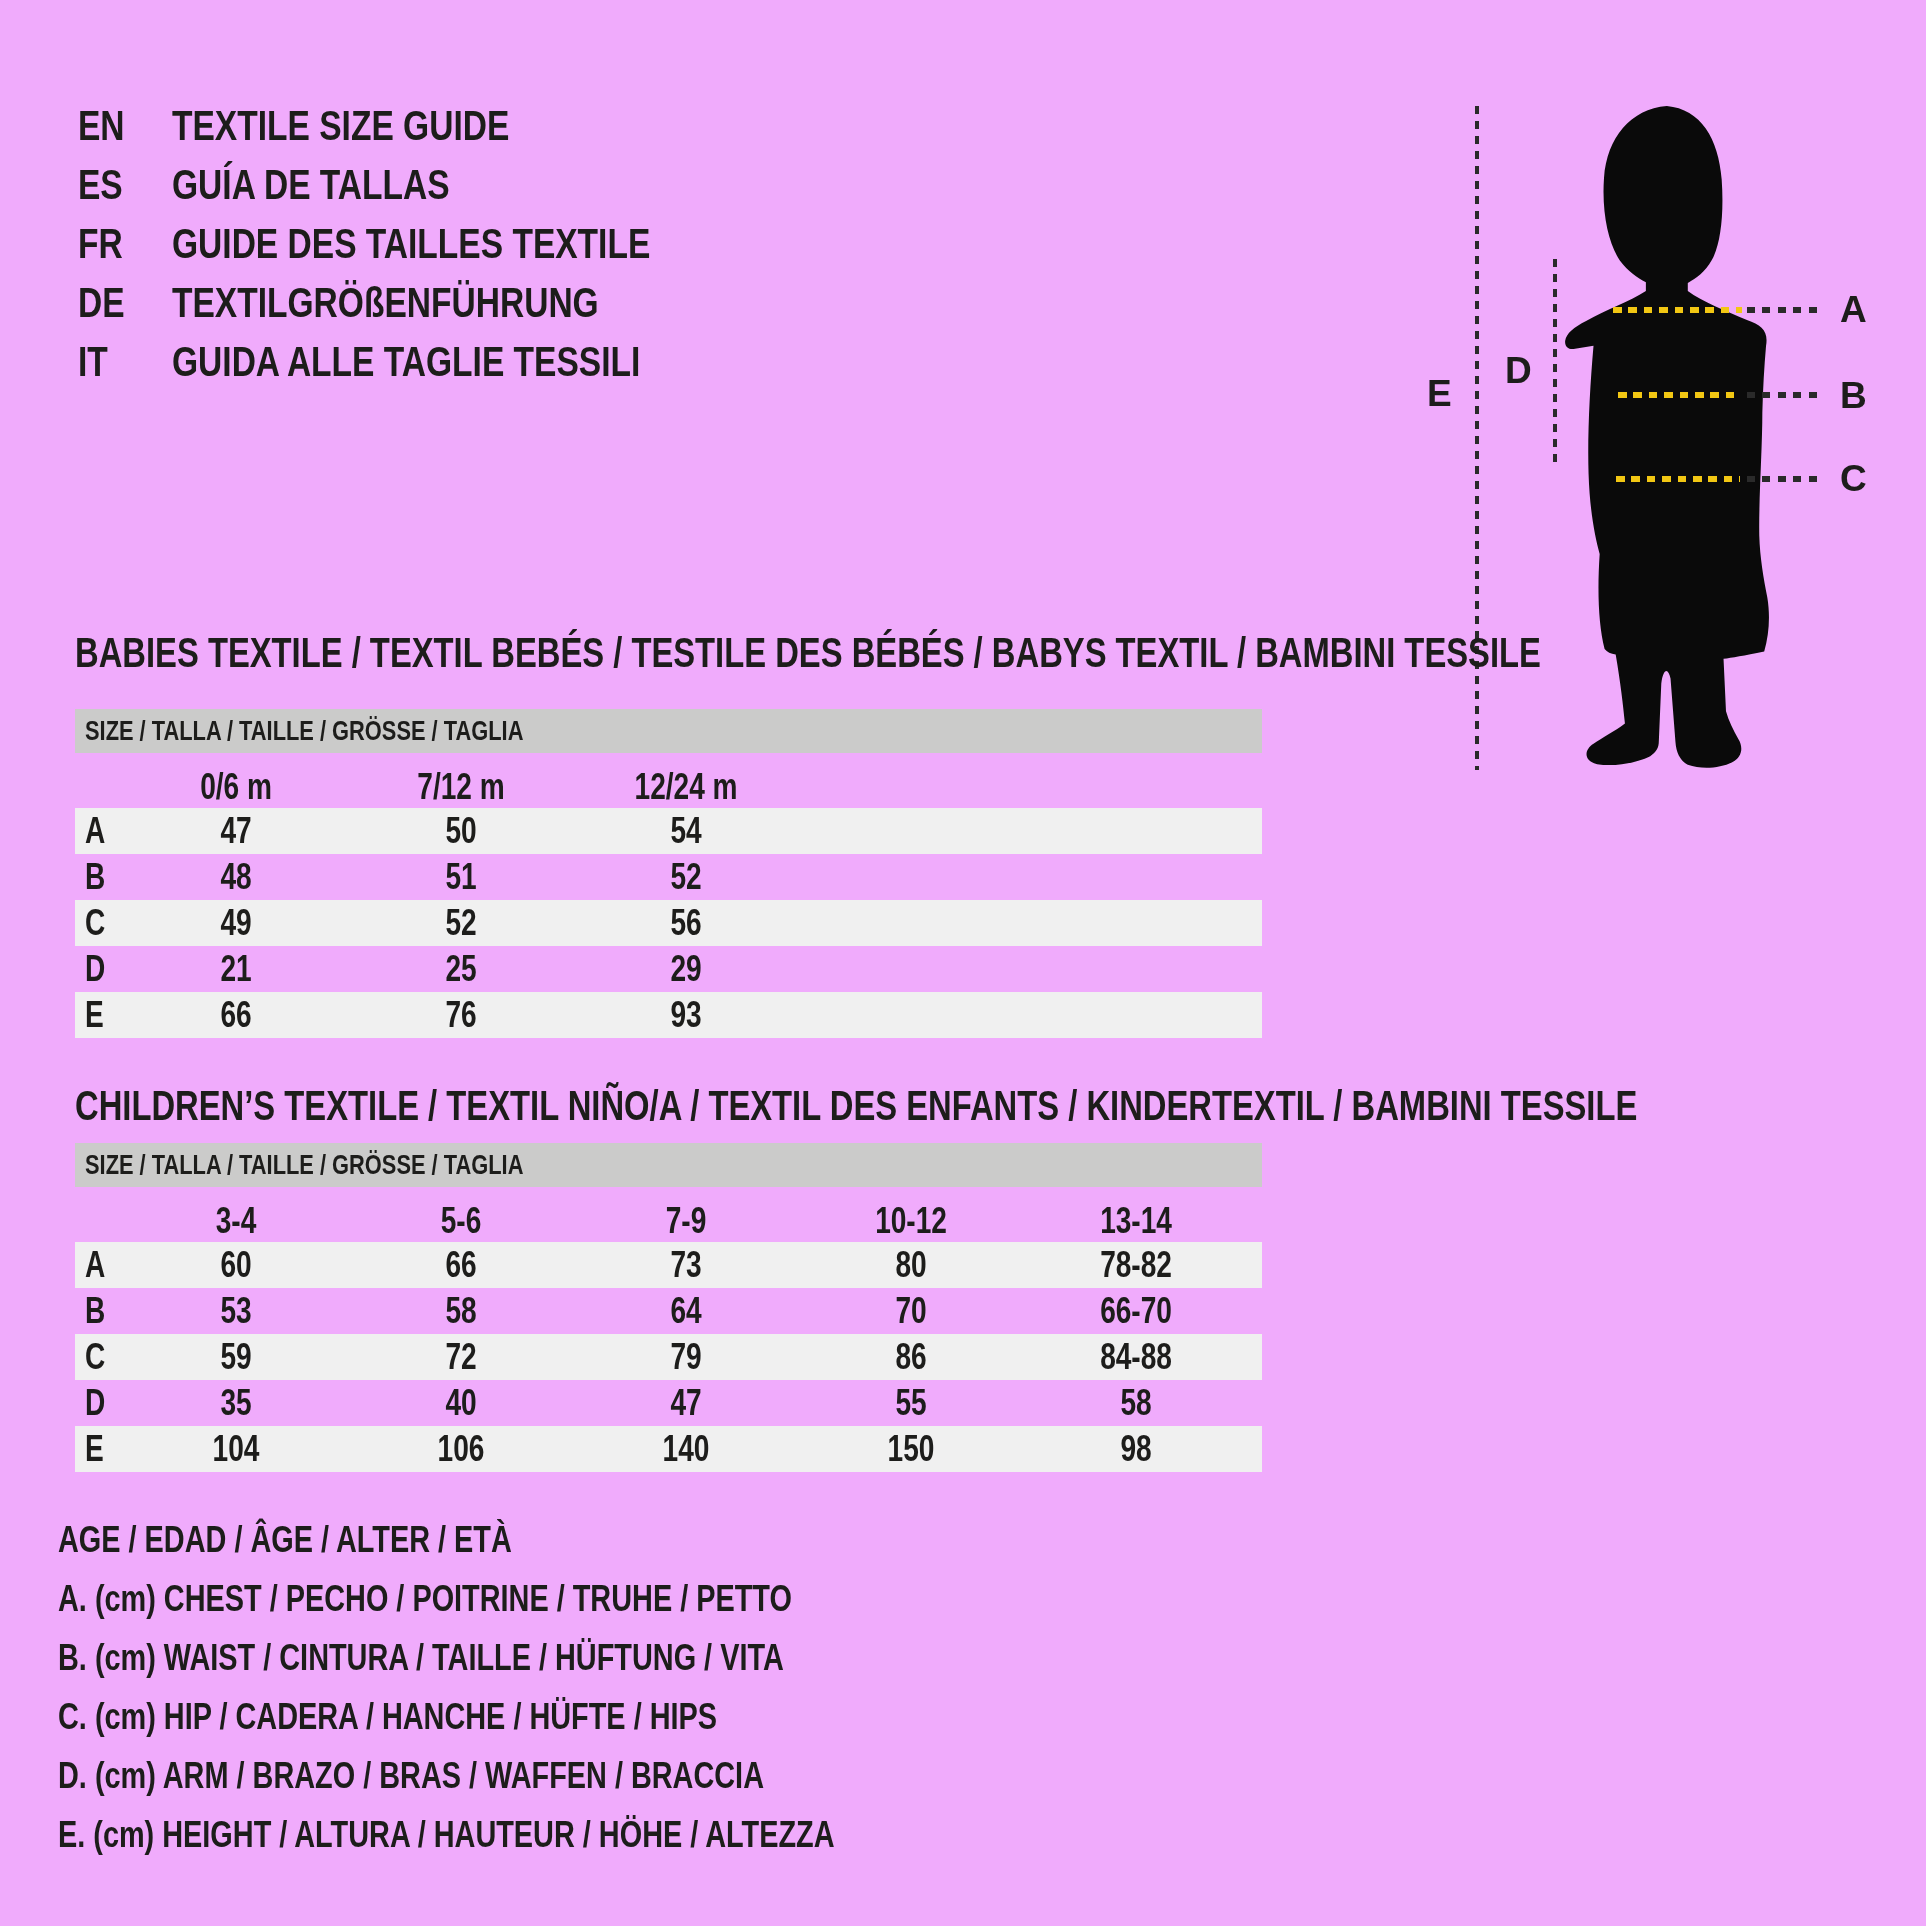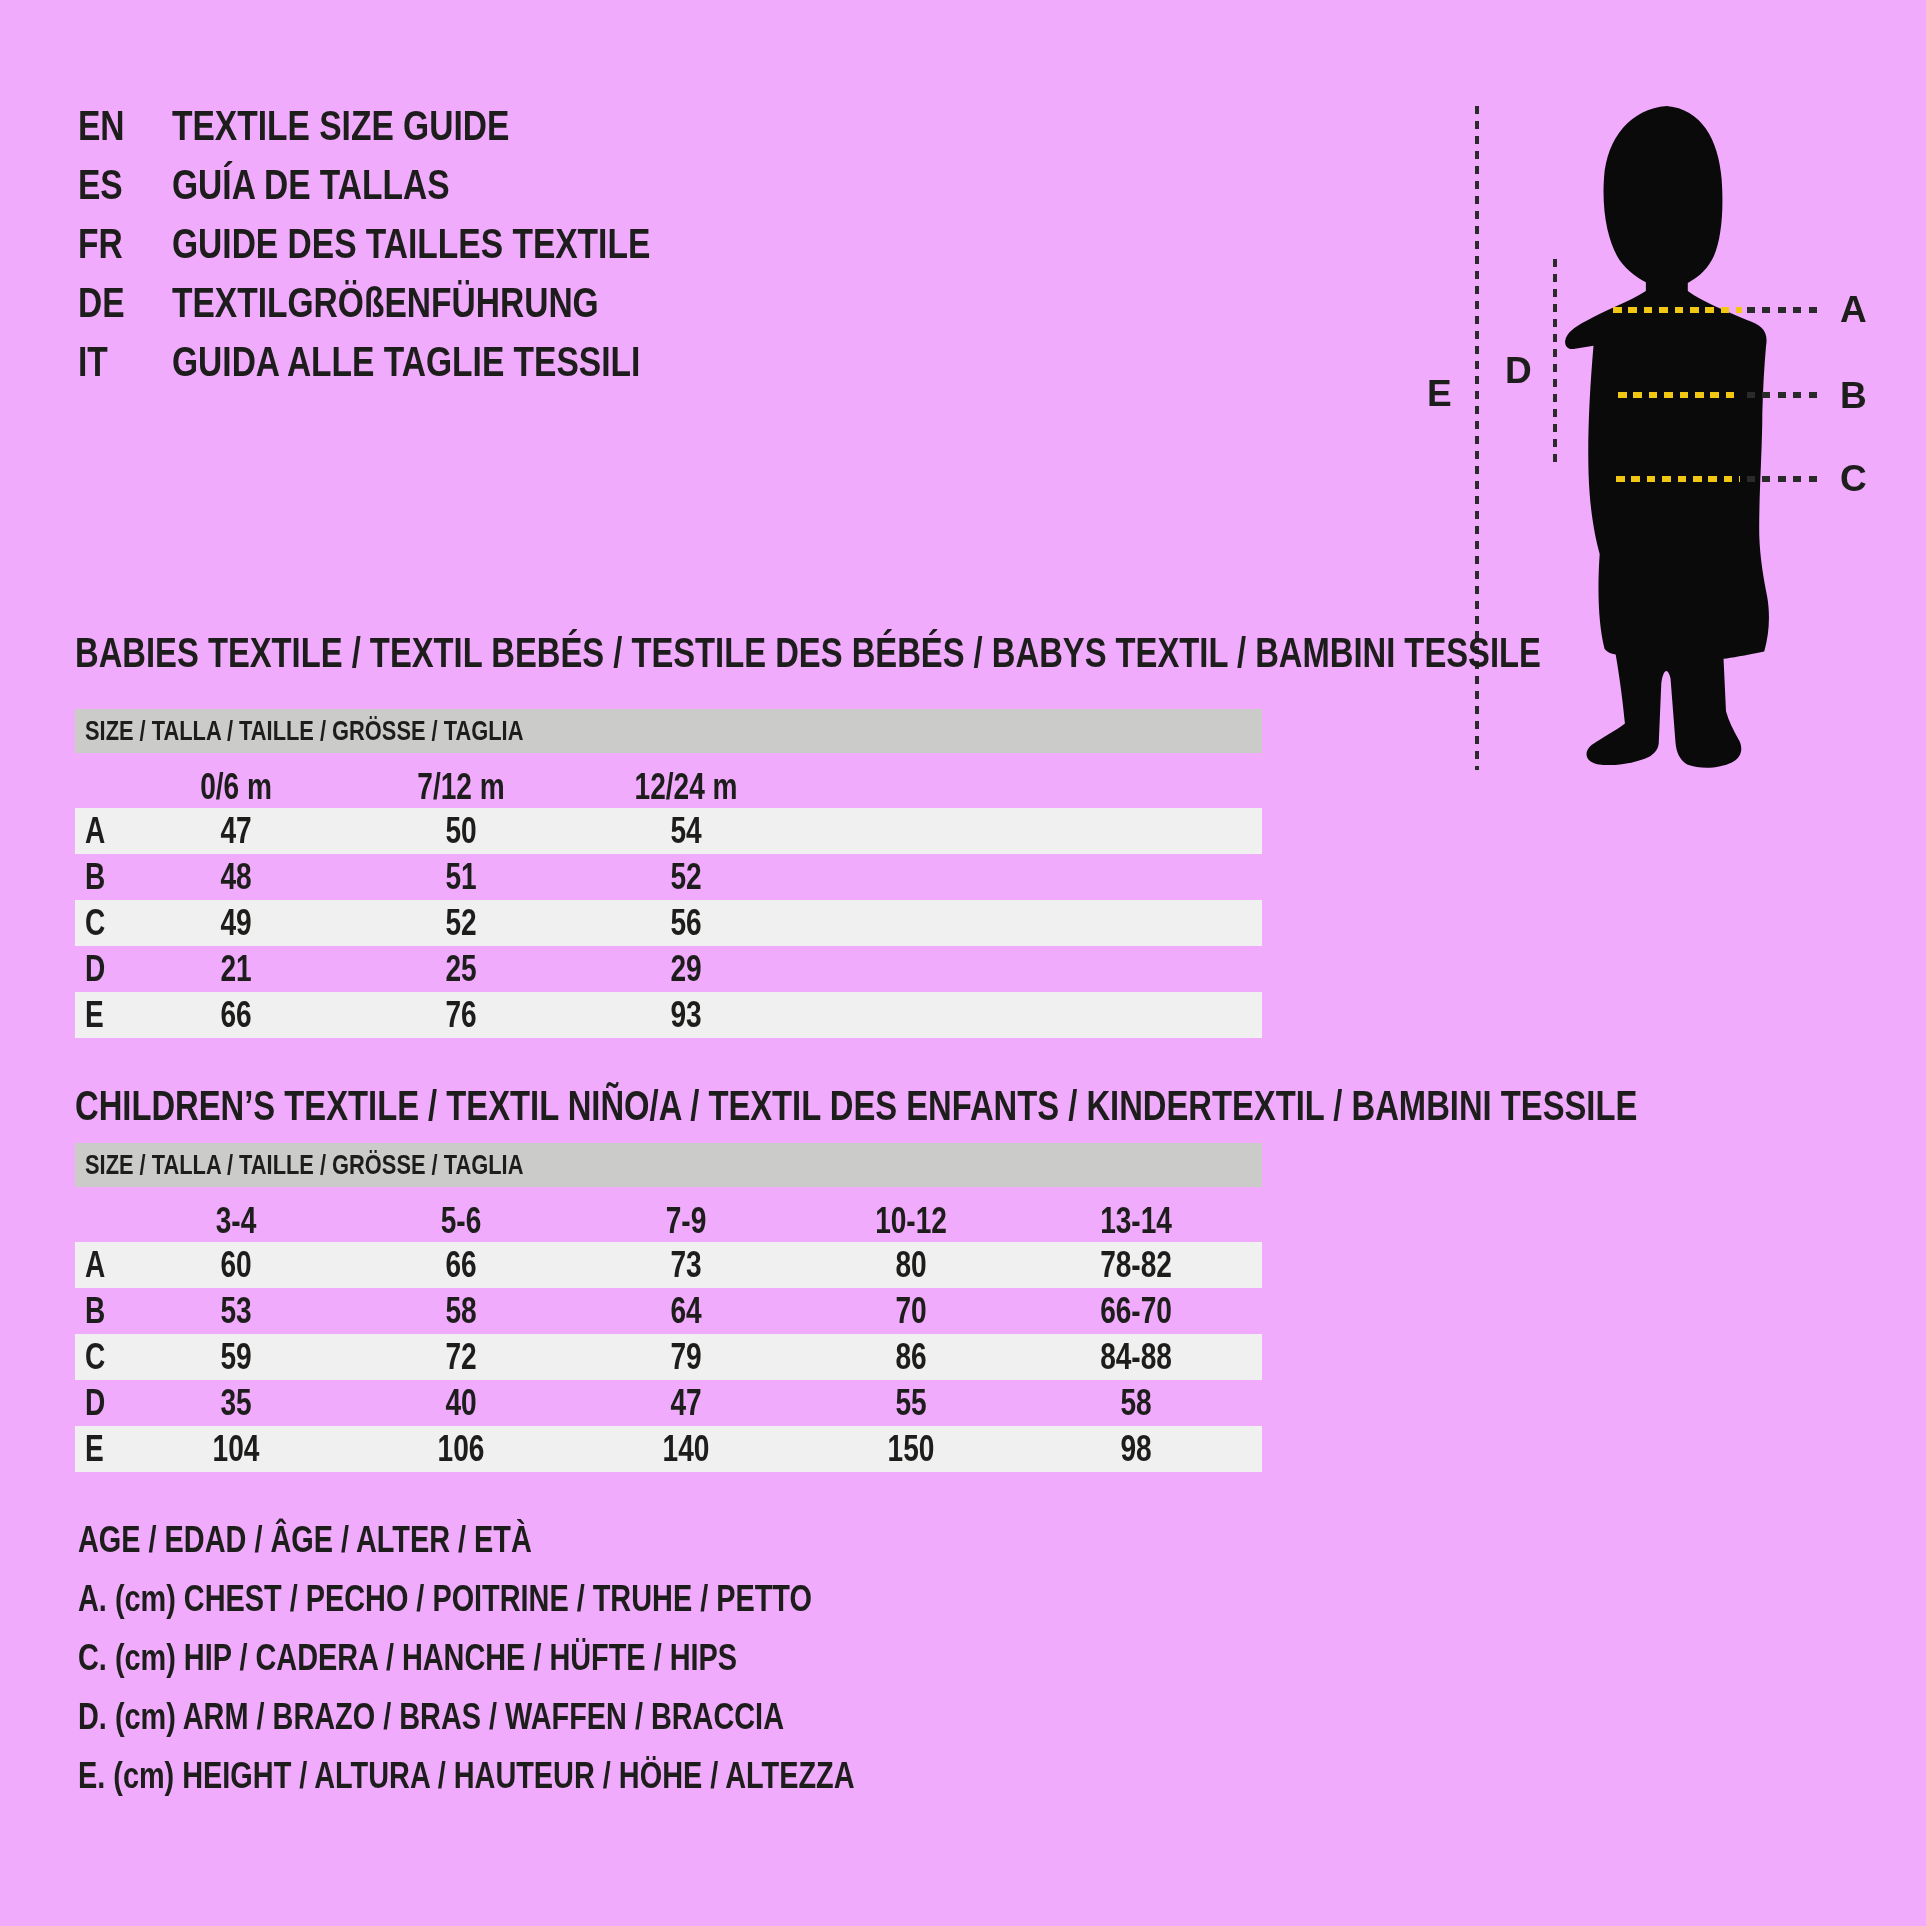--- a/index.html
+++ b/index.html
@@ -214,22 +214,23 @@
         <div class="cell"><span class="cxc">104</span></div>
         <div class="cell"><span class="cxc">106</span></div>
         <div class="cell"><span class="cxc">140</span></div>
         <div class="cell"><span class="cxc">150</span></div>
         <div class="cell"><span class="cxc">98</span></div>
         <div class="cell"></div>
       </div>
     </div>
   </div>
 
-  <div class="abs" style="left:78px;top:1510px;">
+  <div class="abs" style="left:58px;top:1510px;">
     <div class="legend-line"><span class="cxl">AGE / EDAD / ÂGE / ALTER / ETÀ</span></div>
     <div class="legend-line"><span class="cxl">A. (cm) CHEST / PECHO / POITRINE / TRUHE / PETTO</span></div>
+    <div class="legend-line"><span class="cxl">B. (cm) WAIST / CINTURA / TAILLE / HÜFTUNG / VITA</span></div>
     <div class="legend-line"><span class="cxl">C. (cm) HIP / CADERA / HANCHE / HÜFTE / HIPS</span></div>
     <div class="legend-line"><span class="cxl">D. (cm) ARM / BRAZO / BRAS / WAFFEN / BRACCIA</span></div>
     <div class="legend-line"><span class="cxl">E. (cm) HEIGHT / ALTURA / HAUTEUR / HÖHE / ALTEZZA</span></div>
   </div>
 
 </div>
 
 
 </body></html>

